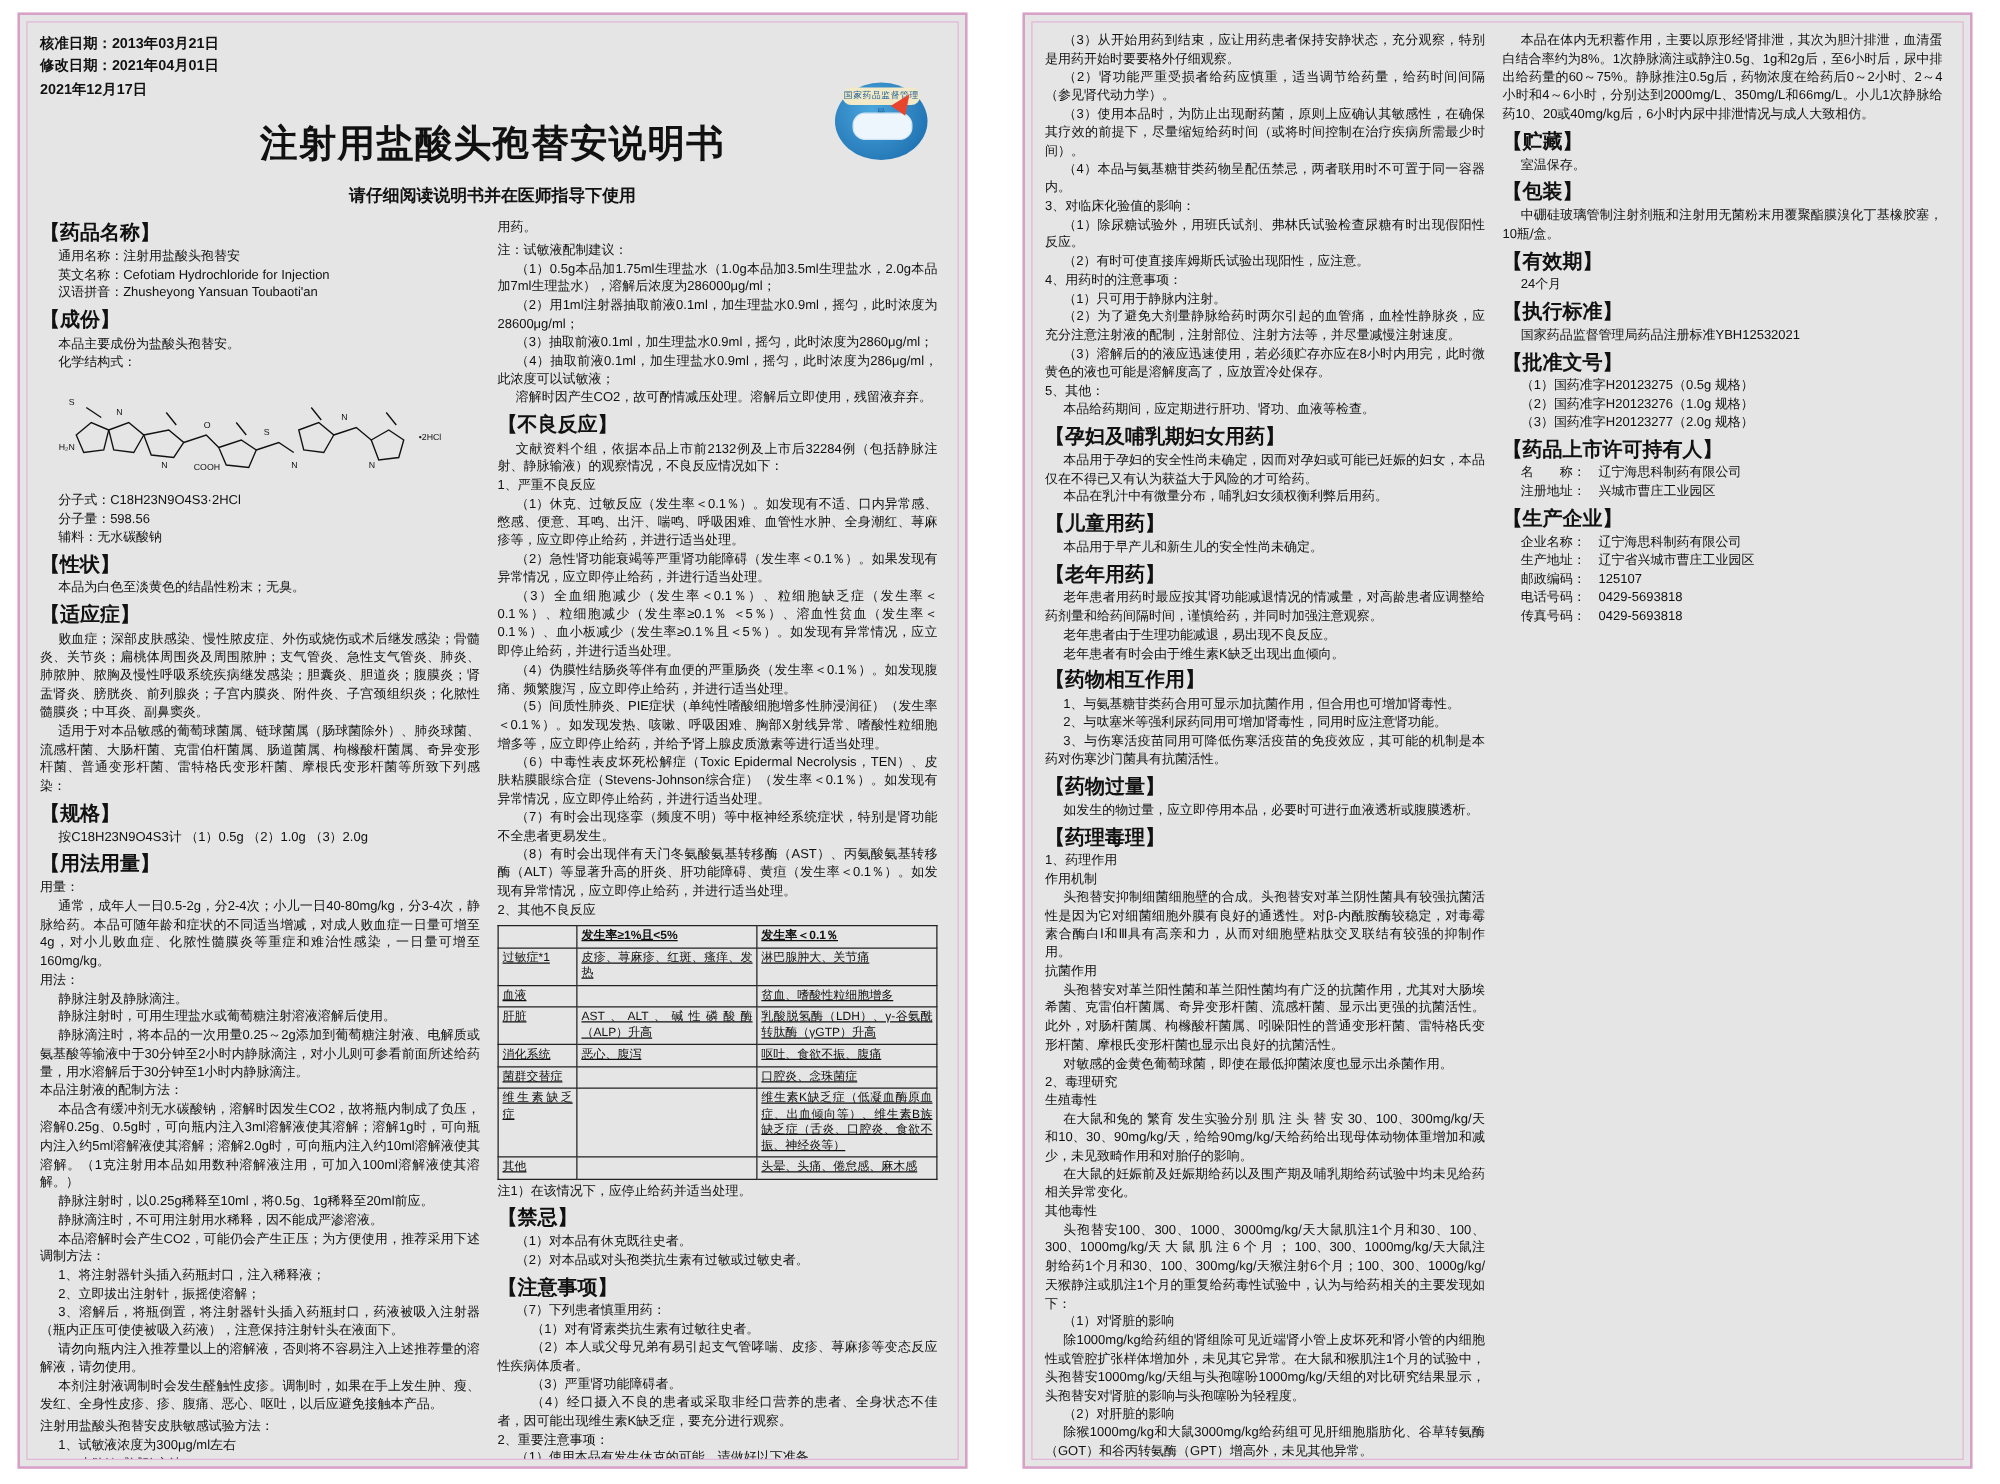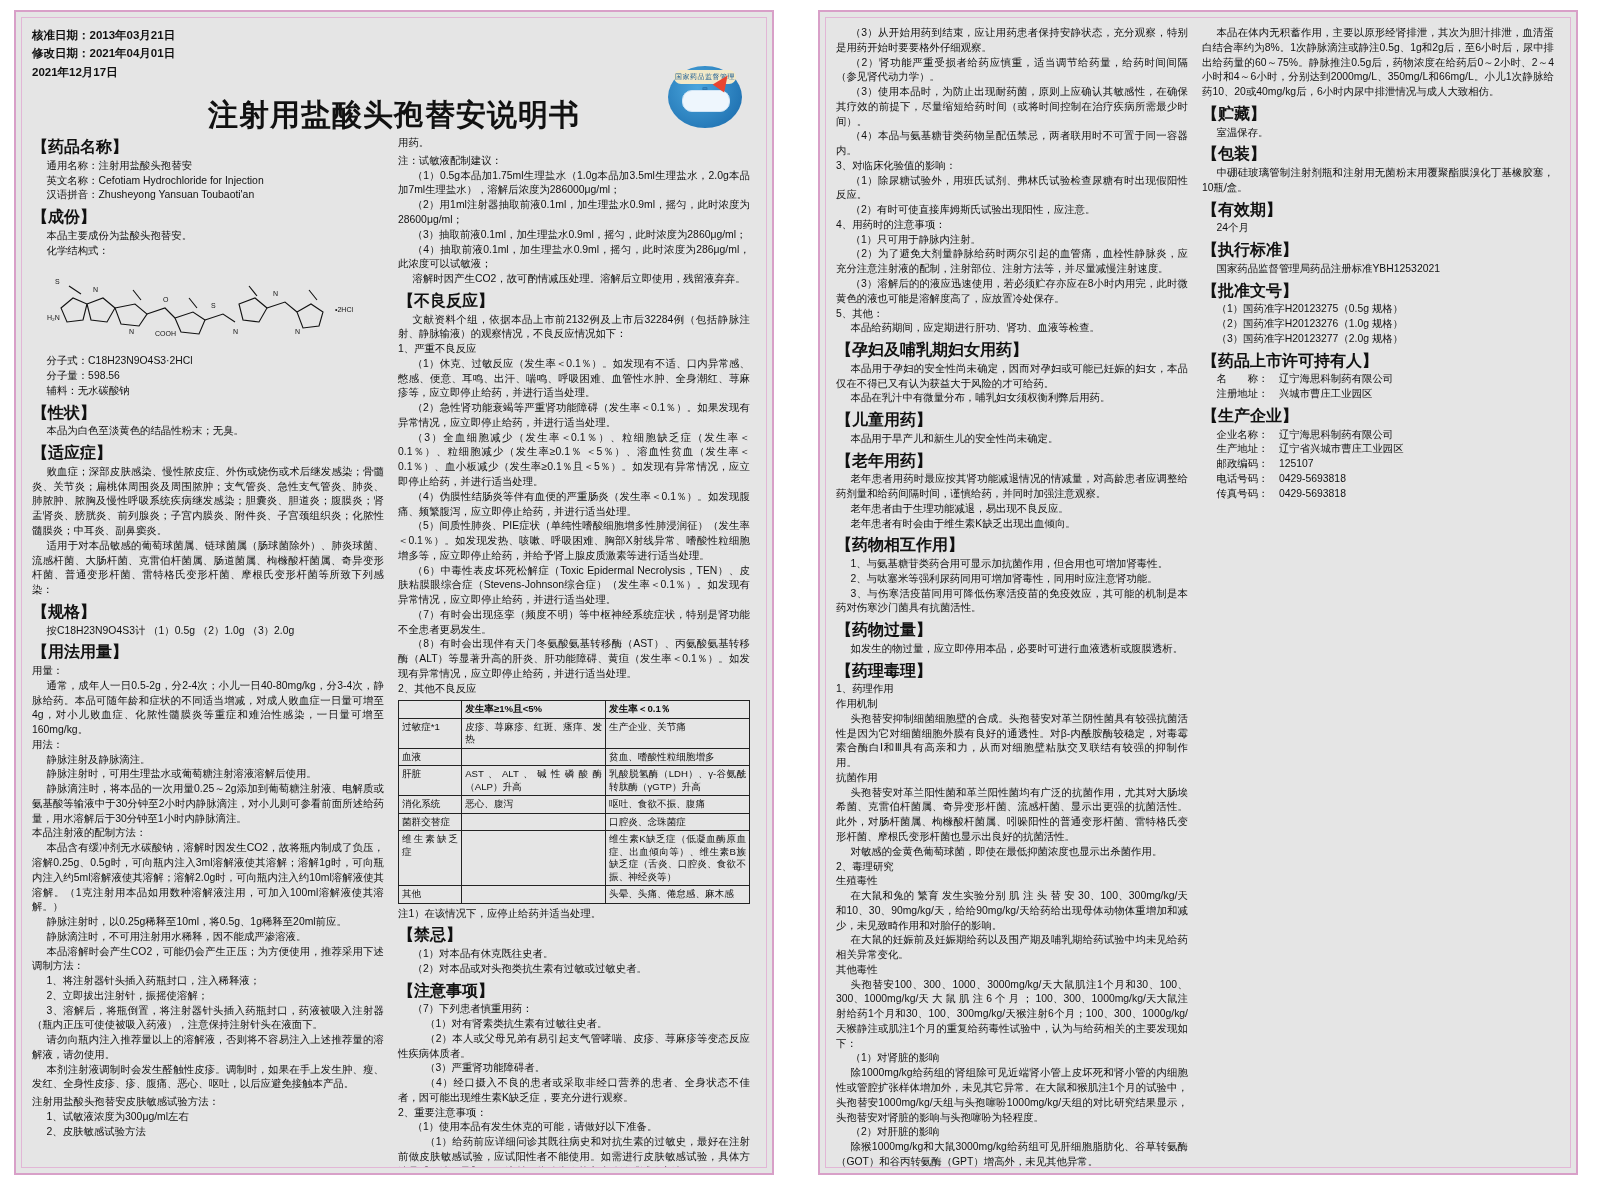--- a/index.html
+++ b/index.html
@@ -18,21 +18,21 @@
   .doc-sub{text-align:center;font-size:13.5px;font-weight:bold;margin:12px 0 10px;}
   .cols{display:flex;gap:14px;}
   .col{width:352px;font-size:10.4px;line-height:1.42;text-align:justify;}
   .right .col{width:352px;}
   h4{font-size:16px;margin:0;font-weight:bold;}
   p{margin:0;}
   .ind{text-indent:1.4em;}
   .ind2{text-indent:2.6em;}
   .struct{margin:6px 0 4px;text-align:center;}
   .struct svg{display:block;margin:0 auto;}
-  table.ae{border-collapse:collapse;width:100%;font-size:9.6px;margin:4px 0 3px;}
+  table.ae{border-collapse:collapse;width:100%;font-size:9.6px;margin:4px 0 3px;text-decoration:underline;}
   table.ae td,table.ae th{border:1px solid #222;padding:2px 3px;vertical-align:top;line-height:1.3;}
   table.ae th{font-weight:bold;text-align:left;}
   .blk{margin-top:3px;}
 </style>
 </head>
 <body>
 
 <div class="sheet left">
   <div class="inner">
 
@@ -43,20 +43,21 @@
     </div>
 
     <div class="logo">
       <div class="oval"></div>
       <div class="band">国家药品监督管理局</div>
       <div class="pill"></div>
       <div class="arrow"></div>
     </div>
 
     <h1 class="doc-title">注射用盐酸头孢替安说明书</h1>
+    <div class="doc-sub">请仔细阅读说明书并在医师指导下使用</div>
 
     <div class="cols">
 
       <div class="col">
         <h4>【药品名称】</h4>
         <p class="ind">通用名称：注射用盐酸头孢替安</p>
         <p class="ind">英文名称：Cefotiam Hydrochloride for Injection</p>
         <p class="ind">汉语拼音：Zhusheyong Yansuan Toubaoti'an</p>
 
         <h4 class="blk">【成份】</h4>
@@ -159,21 +160,21 @@
         <table class="ae">
           <tbody>
               <tr>
             <th style="width:18%"></th>
             <th style="width:41%">发生率≥1%且&lt;5%</th>
             <th style="width:41%">发生率＜0.1％</th>
           </tr>
           <tr>
             <td>过敏症*1</td>
             <td>皮疹、荨麻疹、红斑、瘙痒、发热</td>
-            <td>生产企业、关节痛</td>
+            <td>淋巴腺肿大、关节痛</td>
           </tr>
           <tr>
             <td>血液</td>
             <td></td>
             <td>贫血、嗜酸性粒细胞增多</td>
           </tr>
           <tr>
             <td>肝脏</td>
             <td>AST、ALT、碱性磷酸酶（ALP）升高</td>
             <td>乳酸脱氢酶（LDH）、γ-谷氨酰转肽酶（γGTP）升高</td>

